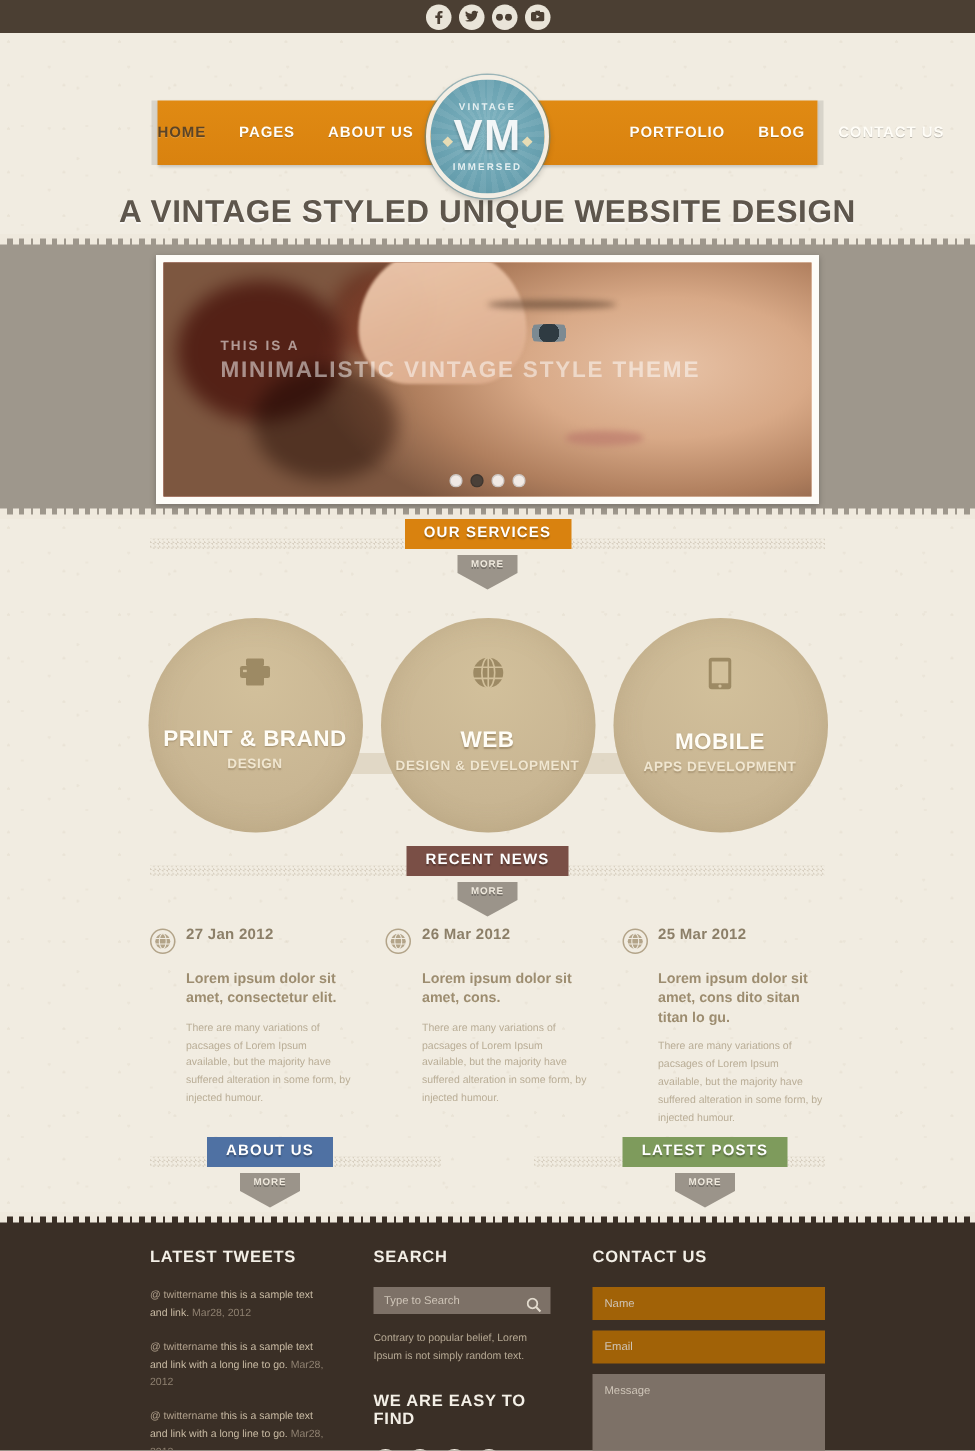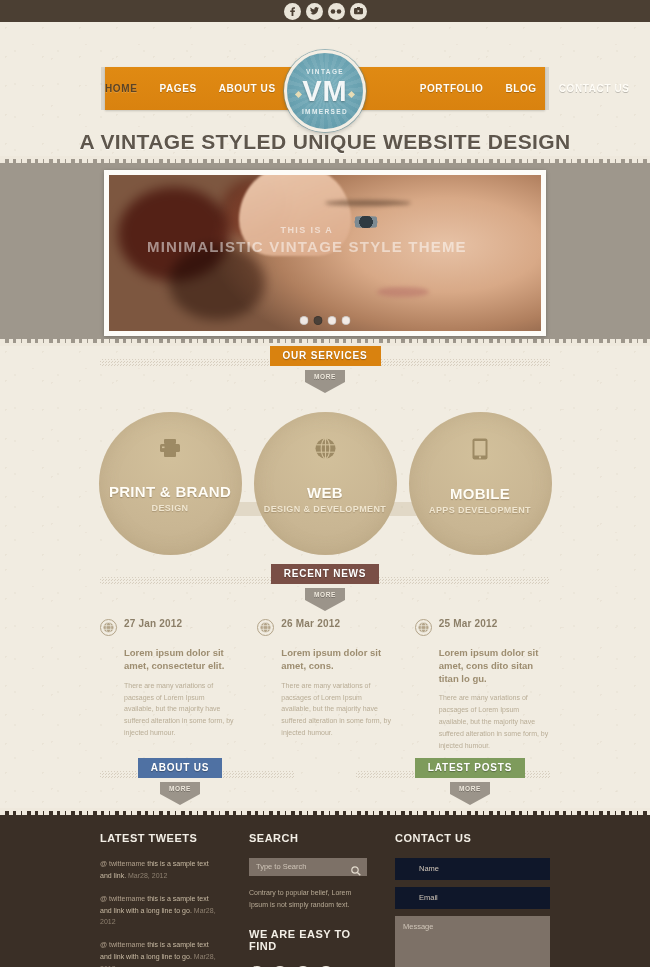--- a/index.html
+++ b/index.html
@@ -105,21 +105,20 @@
   }
   .tagline p {
     font-size: 9.5px; letter-spacing: .8px; color: #8d8578;
     text-transform: uppercase; margin-top: 5px;
   }
 
   
   .slider-band {
     position: relative; width: 100%; height: 190px;
     background: #9e978c;
-    text-align: center;
   }
   .torn {
     position: absolute; left: 0; width: 100%; height: 7px;
     background-image:
       repeating-linear-gradient(90deg,
         #efe9dd 0 3px, #efe9dd 3px 5px, transparent 5px 9px, #efe9dd 9px 13px, transparent 13px 16px);
     background-size: 22px 7px;
   }
   .torn.top { top: 0; background-color: transparent;
     box-shadow: inset 0 3px 0 #efe9dd; }
@@ -307,22 +306,22 @@
   .search-ico {
     position: absolute; right: 6px; top: 4px; color: #e2dacd; cursor: pointer;
   }
   .search-note {
     font-size: 7px; color: #b6a994; line-height: 1.8; margin-top: 11px;
   }
   .fh2 { margin-top: 16px; }
   .fsoc { display: flex; gap: 7px; }
   .fsoc .soc { width: 16px; height: 16px; background: #efe9de; color: #3a2f26; }
   .finput {
-    width: 155px; height: 22px; background: #0f172a; border: 0;
-    color: #e2dacd; font-size: 7.5px; padding: 0 24px; margin-bottom: 7px;
+    width: 155px; height: 22px; background: #a16207; border: 0;
+    color: #e2dacd; font-size: 7.5px; padding: 0 8px; margin-bottom: 7px;
     font-family: "Liberation Sans", sans-serif; outline: none; display: block;
   }
   .finput::placeholder, .ftext::placeholder { color: #cfc5b8; }
   .ftext {
     width: 155px; height: 53px; background: #7d7167; border: 0;
     color: #e2dacd; font-size: 7.5px; padding: 6px 8px; resize: none;
     font-family: "Liberation Sans", sans-serif; outline: none; display: block;
   }
   .submit {
     margin-top: 7px; margin-left: 86px;

